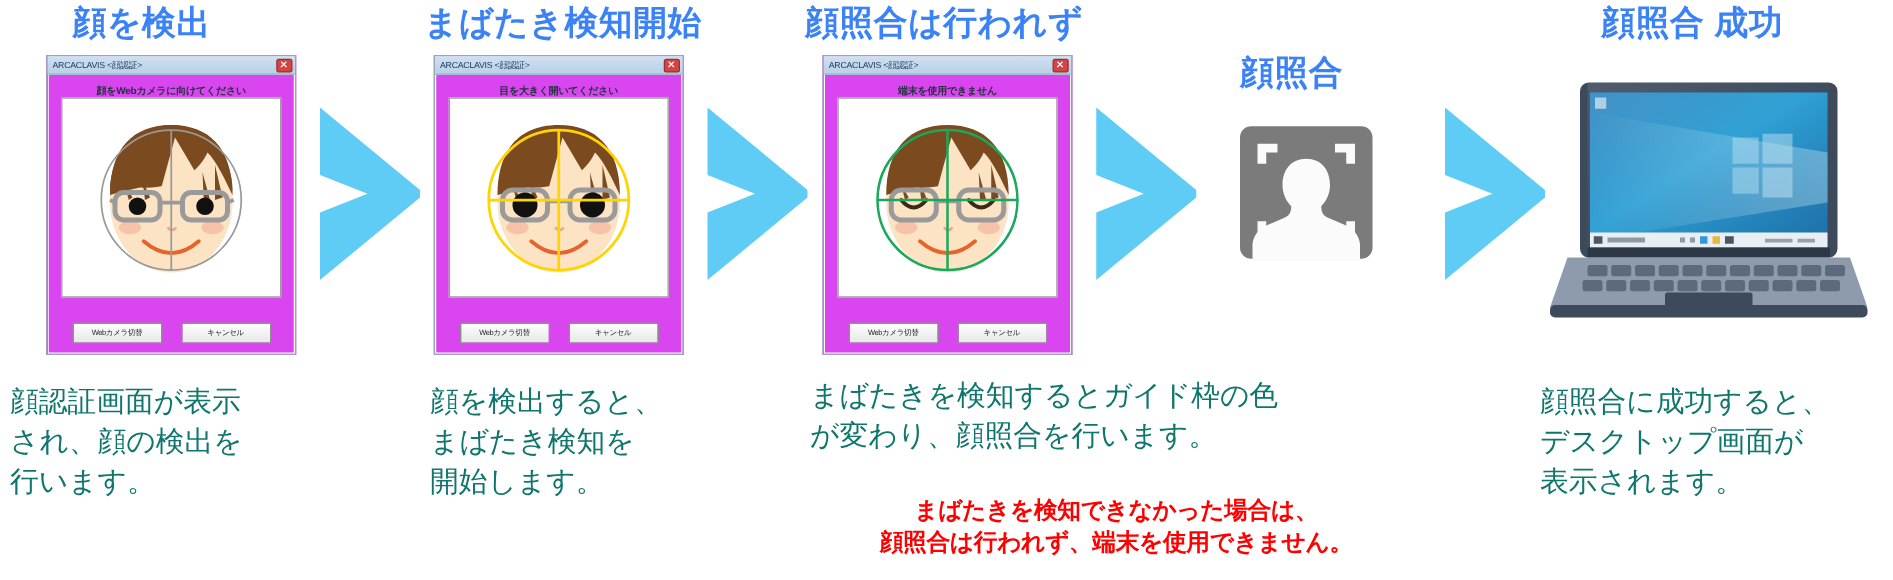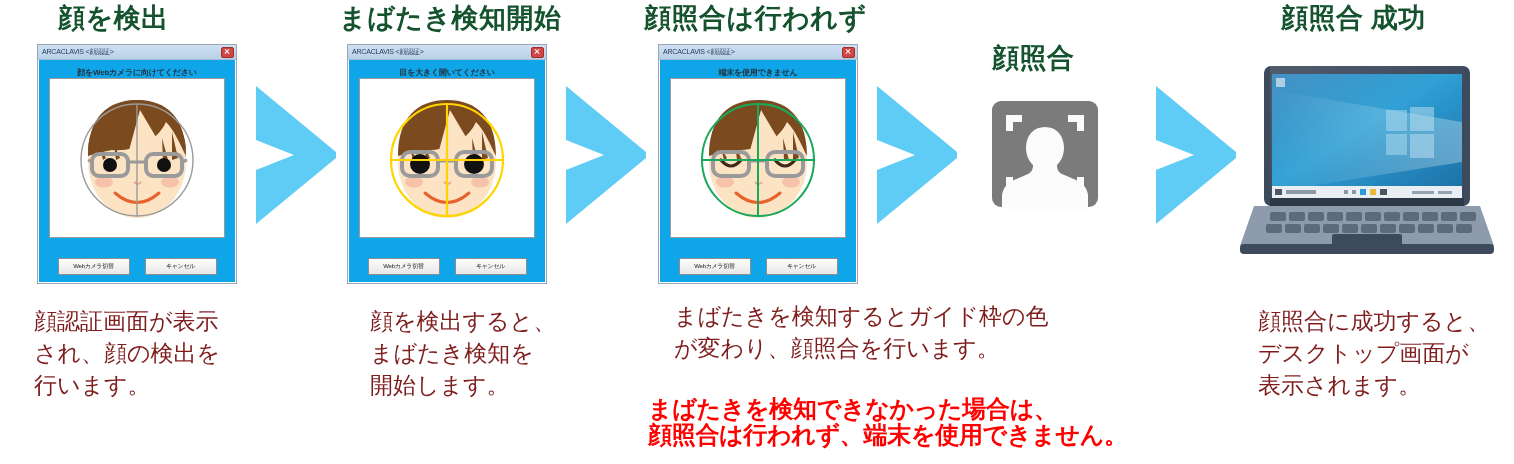--- a/index.html
+++ b/index.html
@@ -1,22 +1,22 @@
 <!DOCTYPE html>
 <html><head>
 <meta charset="utf-8">
 <style>
   html,body{margin:0;padding:0;background:#ffffff;}
   body{width:1514px;height:464px;position:relative;overflow:hidden;
        font-family:"Liberation Sans","DejaVu Sans",sans-serif;color:#000;}
   .step-title{position:absolute;top:0;font-size:27px;font-weight:bold;
-              letter-spacing:0.5px;white-space:nowrap;color:#14532d;font-family:Liberation Serif, serif;}
-
-  
-  .dlg{position:absolute;width:200px;height:240px;background:#0ea5e9;
+              letter-spacing:0.5px;white-space:nowrap;color:#3b82f6;}
+
+  
+  .dlg{position:absolute;width:200px;height:240px;background:#d946ef;
        border:1px solid #9aa6b4;box-shadow:0 0 0 1px #ffffff inset;
        box-sizing:border-box;}
   .dlg-title{height:15px;background:linear-gradient(#cfe0f2,#b9d0e8);
              border-bottom:1px solid #a8bdd4;display:flex;align-items:center;
              padding:0 2px 0 4px;box-sizing:border-box;}
   .dlg-title-text{font-size:7px;color:#1d3754;white-space:nowrap;flex:1;
                   overflow:hidden;letter-spacing:-.2px;}
   .dlg-close{width:11px;height:9px;background:#d14545;border:1px solid #9e2f2f;
              border-radius:2px;position:relative;}
   .dlg-close::before,.dlg-close::after{content:"";position:absolute;left:2px;top:3.5px;
@@ -43,24 +43,24 @@
   
   .chev{position:absolute;}
 
   
   .fmicon{position:absolute;}
 
   
   .laptop{position:absolute;}
 
   
-  .cap{position:absolute;font-size:23px;line-height:32px;color:#7f1d1d;
-       white-space:pre-line;margin-left:26px;}
-  .cap-warn{position:absolute;font-size:24px;line-height:26px;color:#ff0000;
-            font-weight:bold;white-space:pre-line;letter-spacing:-.3px;}
+  .cap{position:absolute;font-size:23px;line-height:32px;color:#0f766e;
+       white-space:pre-line;}
+  .cap-warn{position:absolute;font-size:19px;line-height:26px;color:#ff0000;
+            font-weight:bold;white-space:pre-line;letter-spacing:-.3px;text-align:center;}
 </style>
 </head>
 <body>
 
 <div class="step-title" style="left:58px;">顔を検出</div>
 <div class="step-title" style="left:307px;margin-left:32px;">まばたき検知開始</div>
 <div class="step-title" style="left:644px;">顔照合は行われず</div>
 <div class="step-title" style="left:992px;margin-top:40px;">顔照合</div>
 <div class="step-title" style="left:1281px;text-align:right;">顔照合 成功</div>
 

